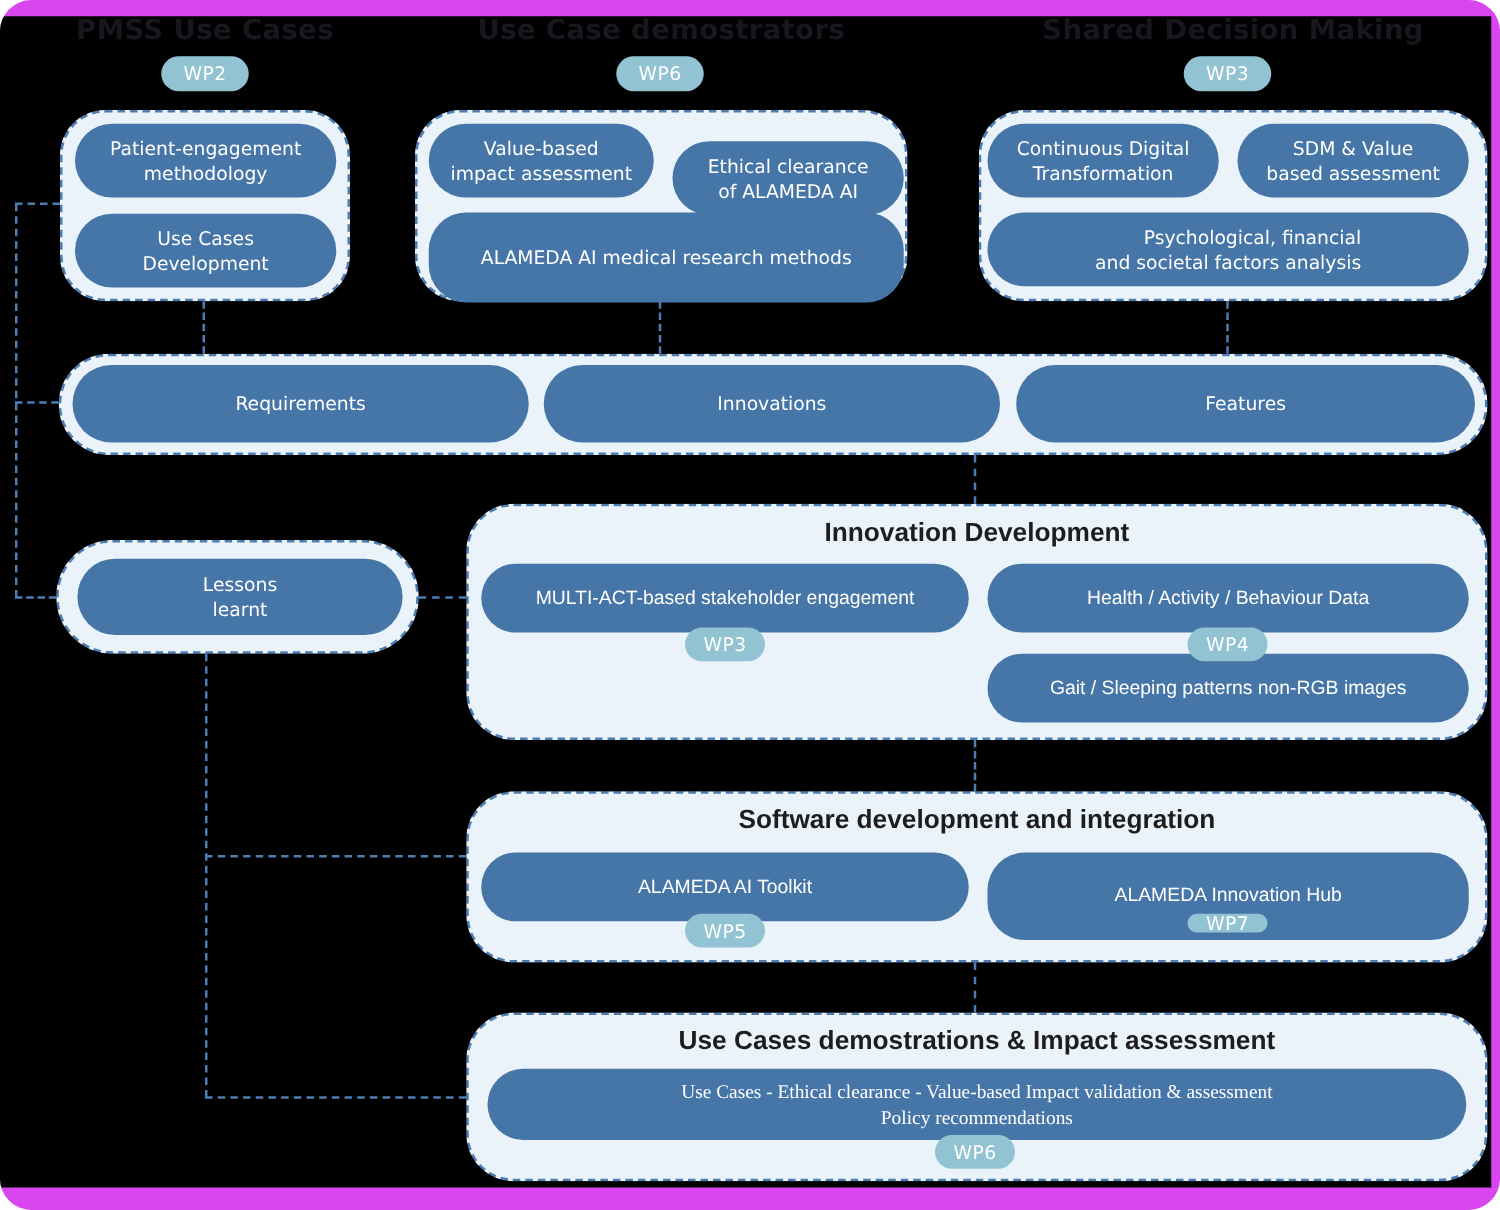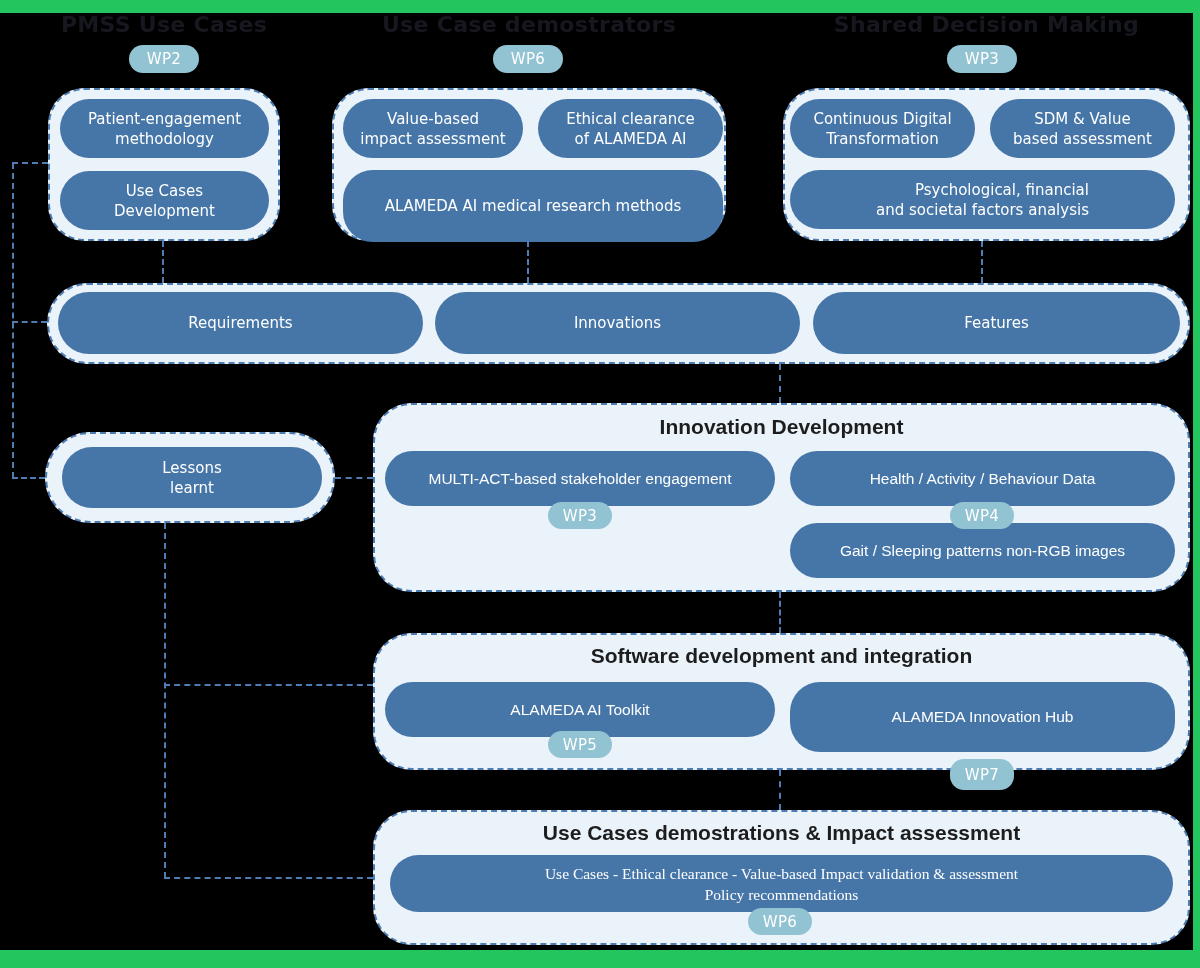--- a/index.html
+++ b/index.html
@@ -1,17 +1,17 @@
 <!DOCTYPE html>
 <html><head>
 <meta charset="utf-8">
 <style>
   html,body{margin:0;padding:0;background:#ffffff;}
-  .canvas{position:relative;width:1200px;height:968px;background:#22c55e;overflow:hidden;
-          font-family:"DejaVu Sans","Liberation Sans",sans-serif;}
+  .canvas{position:relative;width:1200px;height:968px;background:#d946ef;overflow:hidden;
+          font-family:"DejaVu Sans","Liberation Sans",sans-serif;border-radius:25px;}
   .board{position:absolute;left:0;top:13px;width:1193px;height:937px;background:#000000;}
   .header{position:absolute;text-align:center;font-size:22px;font-weight:700;color:#17171f;
           letter-spacing:.3px;}
   .container{position:absolute;background:#eaf2fa;border:2px dashed #4d7db2;box-sizing:border-box;}
   .pill{position:absolute;background:#4676a8;color:#ffffff;display:flex;align-items:center;
         justify-content:center;text-align:center;white-space:pre-line;font-size:15px;
         line-height:20px;border-radius:30px;box-sizing:border-box;}
   .badge{position:absolute;background:#92c3d2;color:#ffffff;display:flex;align-items:center;
          justify-content:center;font-size:15px;border-radius:14px;letter-spacing:.3px;}
   .title{position:absolute;text-align:center;font-size:21px;font-weight:600;color:#1d1d1d;
@@ -36,21 +36,21 @@
 
   <div class="container" style="left:48px;top:88px;width:232px;height:153px;border-radius:36px;"></div>
   <div class="pill" style="left:60px;top:99px;width:209px;height:59px;">Patient-engagement
 methodology</div>
   <div class="pill" style="left:60px;top:171px;width:209px;height:59px;">Use Cases
 Development</div>
 
   <div class="container" style="left:332px;top:88px;width:394px;height:153px;border-radius:36px;"></div>
   <div class="pill" style="left:343px;top:99px;width:180px;height:59px;">Value-based
 impact assessment</div>
-  <div class="pill" style="left:538px;top:99px;width:185px;height:59px;">Ethical clearance
+  <div class="pill" style="left:538px;top:113px;width:185px;height:59px;">Ethical clearance
 of ALAMEDA AI</div>
   <div class="pill" style="left:343px;top:170px;width:380px;height:72px;">ALAMEDA AI medical research methods</div>
 
   <div class="container" style="left:783px;top:88px;width:407px;height:153px;border-radius:36px;"></div>
   <div class="pill" style="left:790px;top:99px;width:185px;height:59px;">Continuous Digital
 Transformation</div>
   <div class="pill" style="left:990px;top:99px;width:185px;height:59px;">SDM &amp; Value
 based assessment</div>
   <div class="pill" style="left:790px;top:170px;width:385px;height:59px;text-align:right;">Psychological, financial
 and societal factors analysis</div>
@@ -70,21 +70,21 @@
   <div class="pill sect-pill" style="left:790px;top:451px;width:385px;height:55px;">Health / Activity / Behaviour Data</div>
   <div class="pill sect-pill" style="left:790px;top:523px;width:385px;height:55px;">Gait / Sleeping patterns non-RGB images</div>
   <div class="badge" style="left:548px;top:502px;width:64px;height:27px;">WP3</div>
   <div class="badge" style="left:950px;top:502px;width:64px;height:27px;">WP4</div>
 
   <div class="container" style="left:373px;top:633px;width:817px;height:137px;border-radius:38px;"></div>
   <div class="title" style="left:373px;top:644px;width:817px;">Software development and integration</div>
   <div class="pill sect-pill" style="left:385px;top:682px;width:390px;height:55px;">ALAMEDA AI Toolkit</div>
   <div class="pill sect-pill" style="left:790px;top:682px;width:385px;height:70px;">ALAMEDA Innovation Hub</div>
   <div class="badge" style="left:548px;top:731px;width:64px;height:27px;">WP5</div>
-  <div class="badge" style="left:950px;top:731px;width:64px;height:31px;margin-top:28px;">WP7</div>
+  <div class="badge" style="left:950px;top:731px;width:64px;height:15px;">WP7</div>
 
   <div class="container" style="left:373px;top:810px;width:817px;height:135px;border-radius:38px;"></div>
   <div class="title" style="left:373px;top:821px;width:817px;">Use Cases demostrations &amp; Impact assessment</div>
   <div class="pill sect-pill" style="left:390px;top:855px;width:783px;height:57px;line-height:21px;font-family:Liberation Serif, serif;">Use Cases - Ethical clearance - Value-based Impact validation &amp; assessment
 Policy recommendations</div>
   <div class="badge" style="left:748px;top:908px;width:64px;height:27px;">WP6</div>
 
   <div class="vline" style="left:162px;top:241px;height:42px;"></div>
   <div class="vline" style="left:527px;top:241px;height:42px;"></div>
   <div class="vline" style="left:981px;top:241px;height:42px;"></div>

